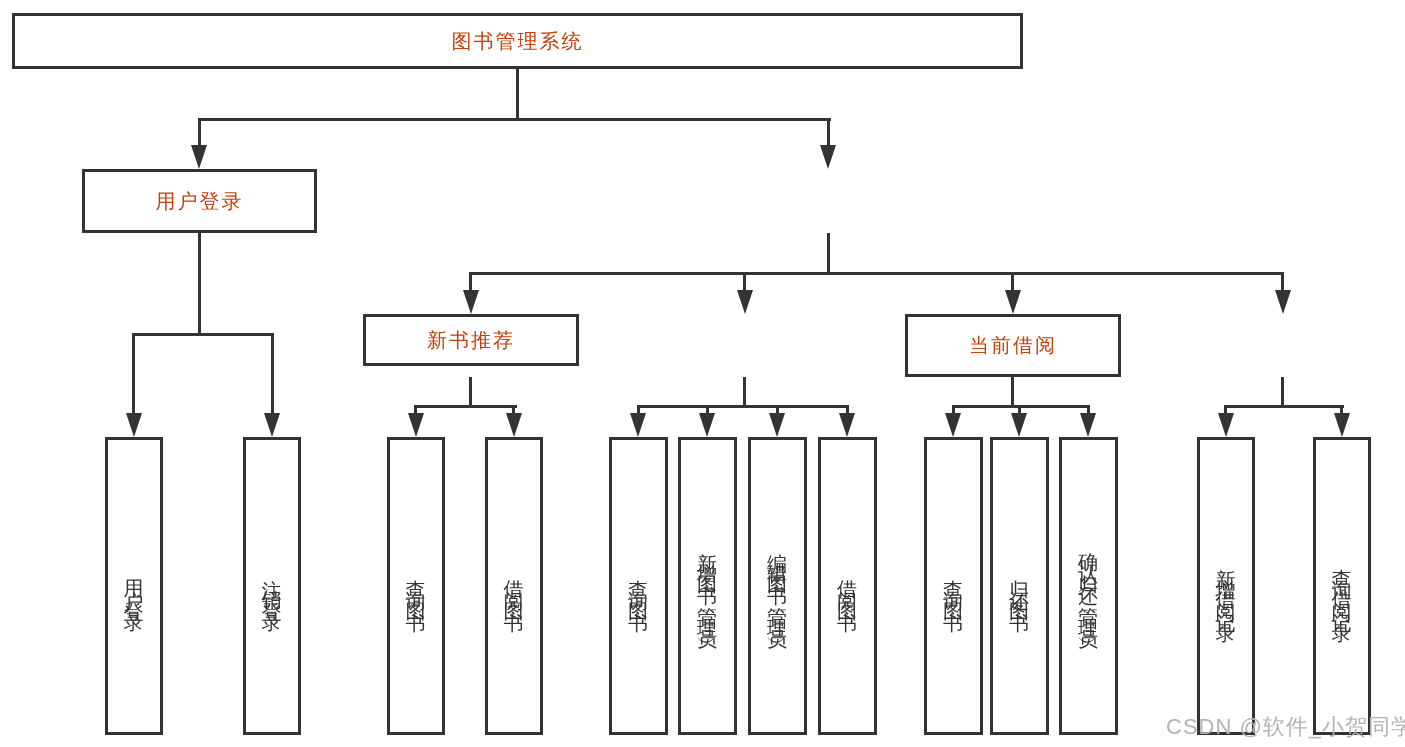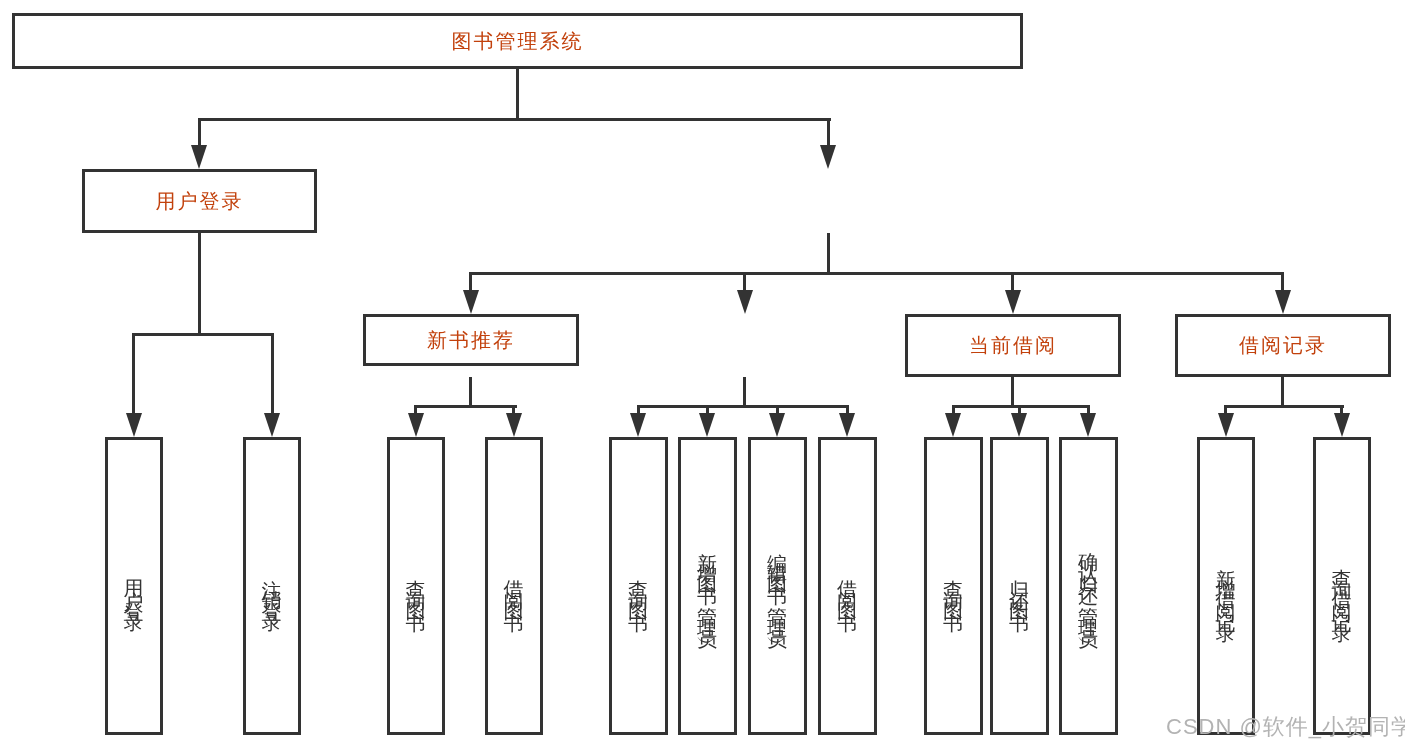--- a/index.html
+++ b/index.html
@@ -74,23 +74,20 @@
 
   <div class="box" style="left:363px;top:314px;width:216px;height:52px">
     <span class="hlabel">新书推荐</span>
   </div>
 
 
   <div class="box" style="left:905px;top:314px;width:216px;height:63px">
     <span class="hlabel">当前借阅</span>
   </div>
 
-  <div class="box" style="left:1175px;top:314px;width:216px;height:63px">
-    <span class="hlabel">借阅记录</span>
-  </div>
 
   <div class="box" style="left:105px;top:437px;width:58px;height:298px">
     <span class="vlabel">用户登录</span>
   </div>
   <div class="box" style="left:243px;top:437px;width:58px;height:298px">
     <span class="vlabel">注销登录</span>
   </div>
 
   <div class="box" style="left:387px;top:437px;width:58px;height:298px">
     <span class="vlabel">查询图书</span>

